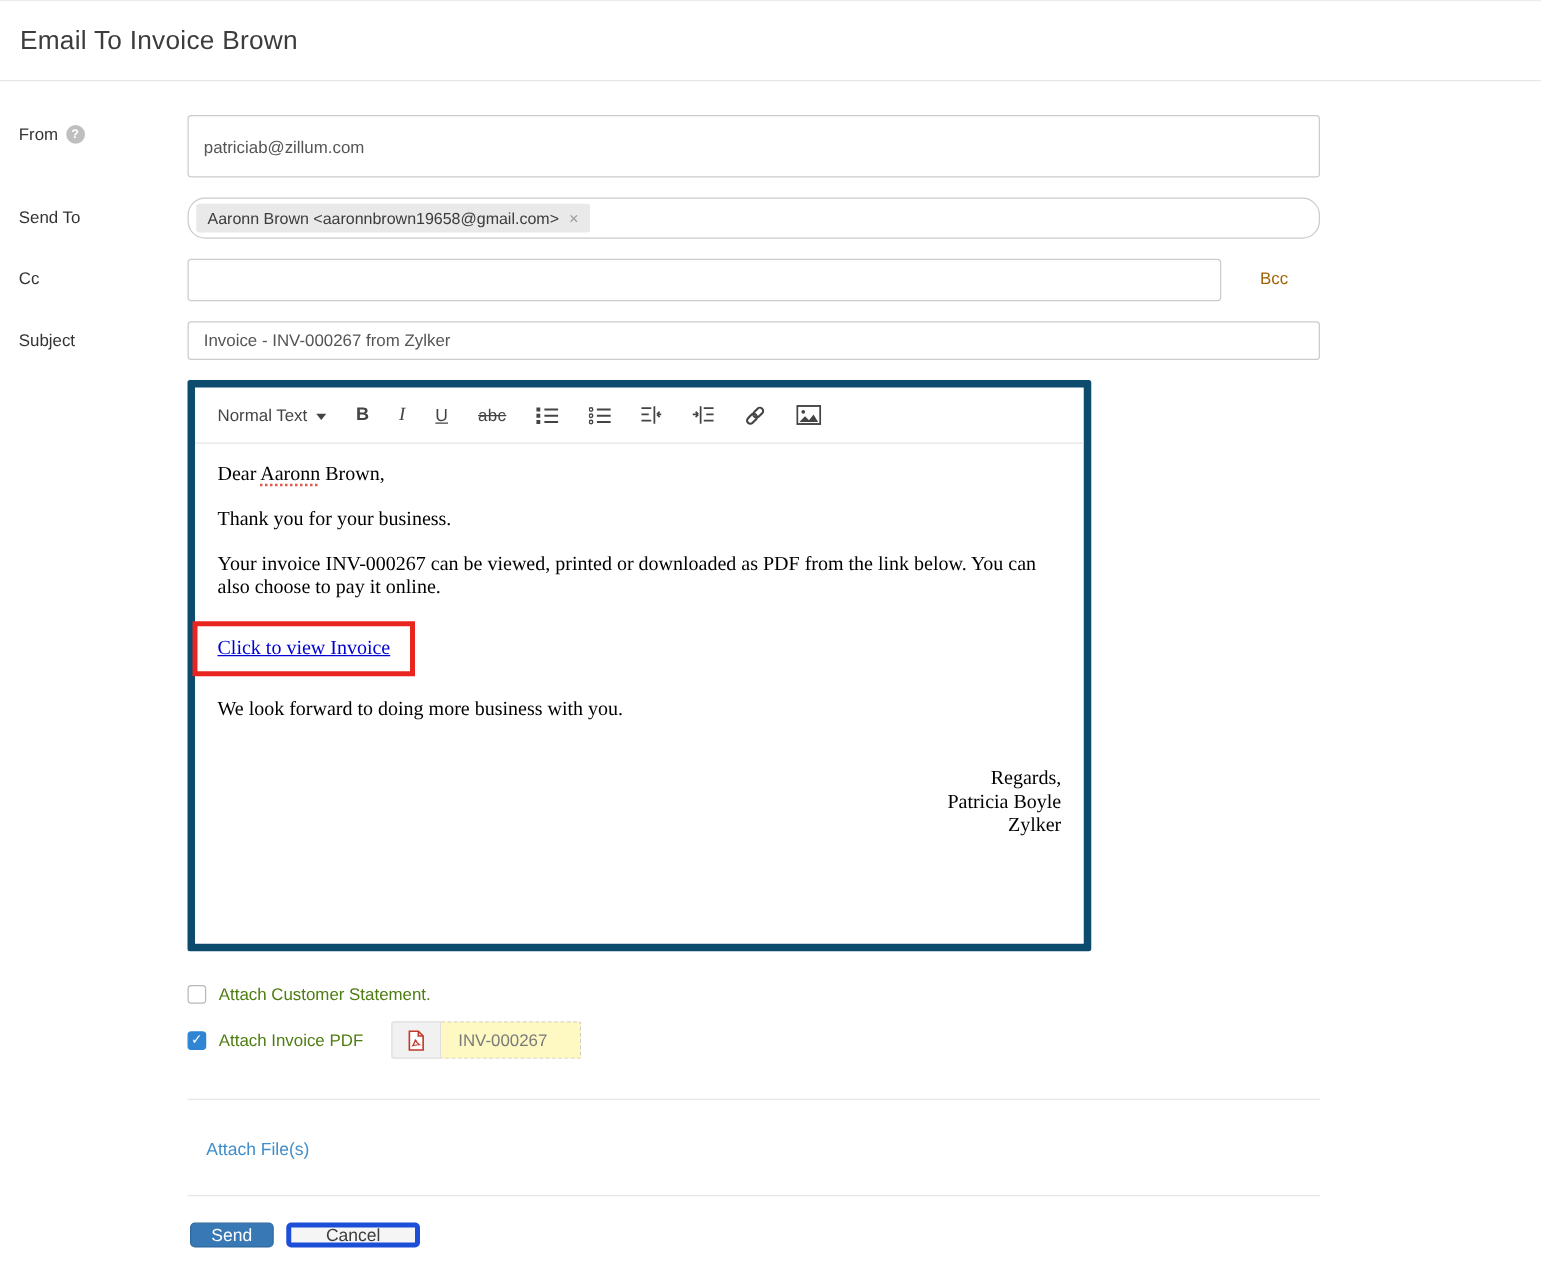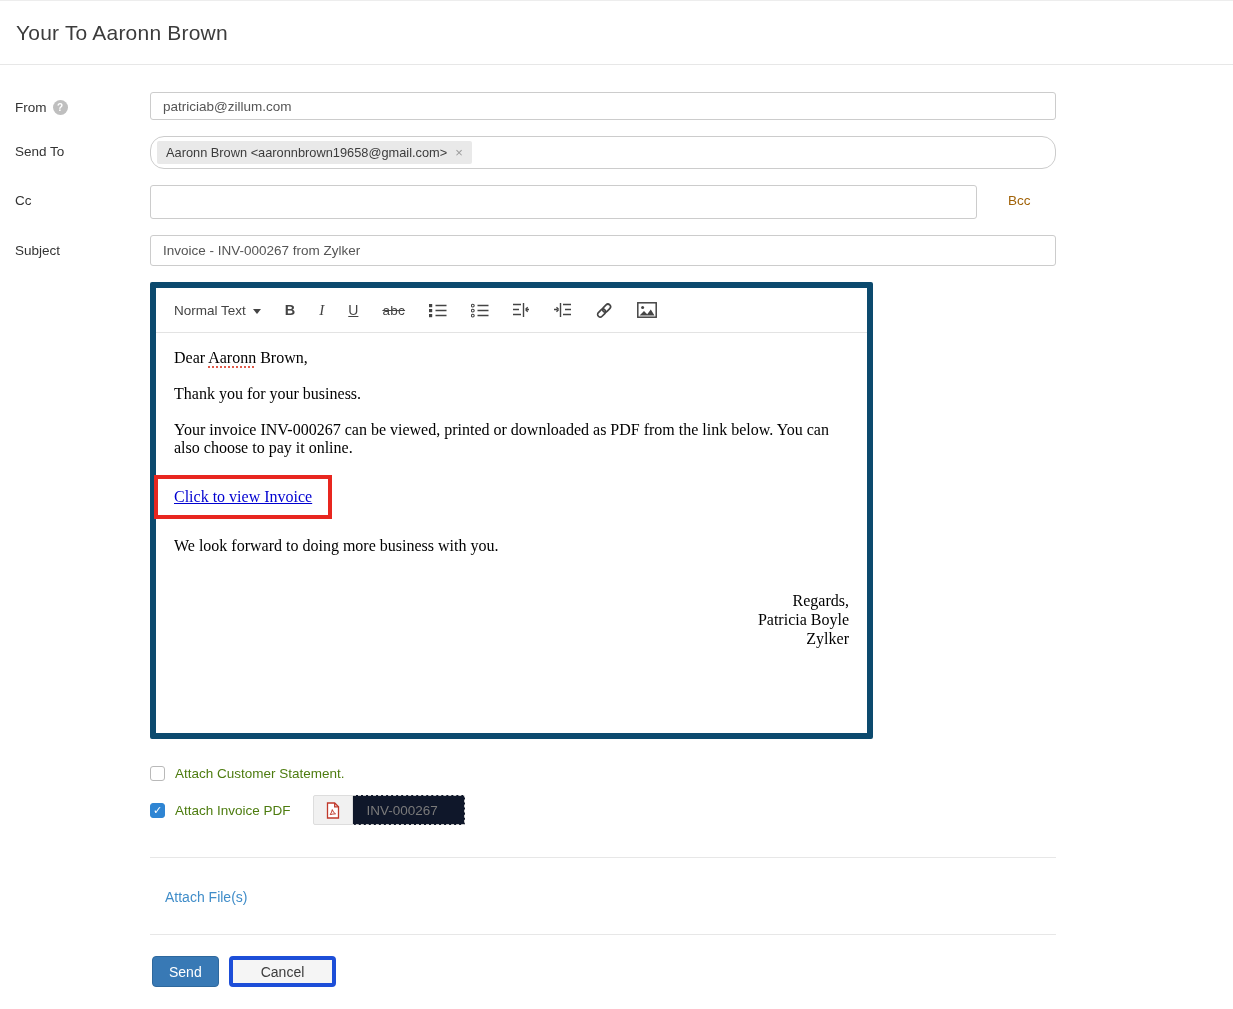--- a/index.html
+++ b/index.html
@@ -17,21 +17,21 @@
   .hdr h1 { font-size:21px; font-weight:400; color:#3c3c3c; letter-spacing:.2px; }
 
   
   .form { padding-top:27px; }
   .frow { display:flex; align-items:flex-start; margin:0 0 16px 0; padding-left:15px; }
   .lblcol {
     width:135px; flex:0 0 135px; padding-top:8px; font-size:13.5px; color:#333;
     display:flex; align-items:center; gap:6px;
   }
   .txtinput {
-    width:906px; height:28px; border:1px solid #ccc; border-radius:3px;
+    width:906px; height:50px; border:1px solid #ccc; border-radius:3px;
     padding:0 12px; font-size:13.5px; color:#555; background:#fff; outline:none;
     font-family:"Liberation Sans", sans-serif;
   }
   .help {
     width:15px; height:15px; border-radius:50%; background:#bfbfbf; color:#fff;
     font-size:10px; font-weight:700; display:inline-flex; align-items:center;
     justify-content:center; line-height:1;
   }
   .chipbox {
     width:906px; min-height:33px; border:1px solid #ccc; border-radius:14px;
@@ -92,43 +92,43 @@
   .cb.checked { background:#2f85d3; border-color:#2f85d3; color:#fff; font-size:11px; line-height:1; }
   .cblabel { margin-left:10px; font-size:13.5px; color:#4d7c0f; }
   .attach-chip { display:flex; align-items:stretch; margin-left:22px; height:30px; }
   .pdfcell {
     width:40px; background:#f1f1f1; border:1px solid #ddd; border-radius:2px 0 0 2px;
     display:flex; align-items:center; justify-content:center;
   }
   .filecell {
     min-width:112px; border:1px dashed #ccc; border-left:none; border-radius:0 2px 2px 0;
     display:flex; align-items:center; padding:0 14px; font-size:13.5px; color:#7a7a7a;
-    background:#0f172a;
+    background:#fef9c3;
   }
   .divider { height:1px; background:#e7e7e7; width:906px; margin-left:150px; }
   .d1 { margin-top:32px; }
   .d2 { }
   .attach-files { margin:31px 0 29px 165px; font-size:14px; color:#408dc9; cursor:pointer; display:inline-block; }
 
   
   .btnrow { display:flex; gap:10px; margin:21px 0 0 152px; }
   .btn {
-    height:31px; border-radius:4px; font-size:14px; display:inline-flex; align-items:center;
+    height:20px; border-radius:4px; font-size:14px; display:inline-flex; align-items:center;
     padding:0 16px; cursor:pointer; font-family:"Liberation Sans", sans-serif;
   }
   .btn-send { background:#3879b5; border:1px solid #2e689d; color:#fff; }
   .btn-cancel { background:#f5f5f5; border:4px solid #1d4ed8; color:#3c3c3c; padding:0 28px; }
 </style>
 </head>
 <body>
 
 <div class="page">
 
   <div class="hdr">
-    <h1>Your To Aaronn Brown</h1>
+    <h1>Email To Invoice Brown</h1>
   </div>
 
   <div class="form">
 
     
     <div class="frow">
       <div class="lblcol">
         <span>From</span>
         <span class="help">?</span>
       </div>

